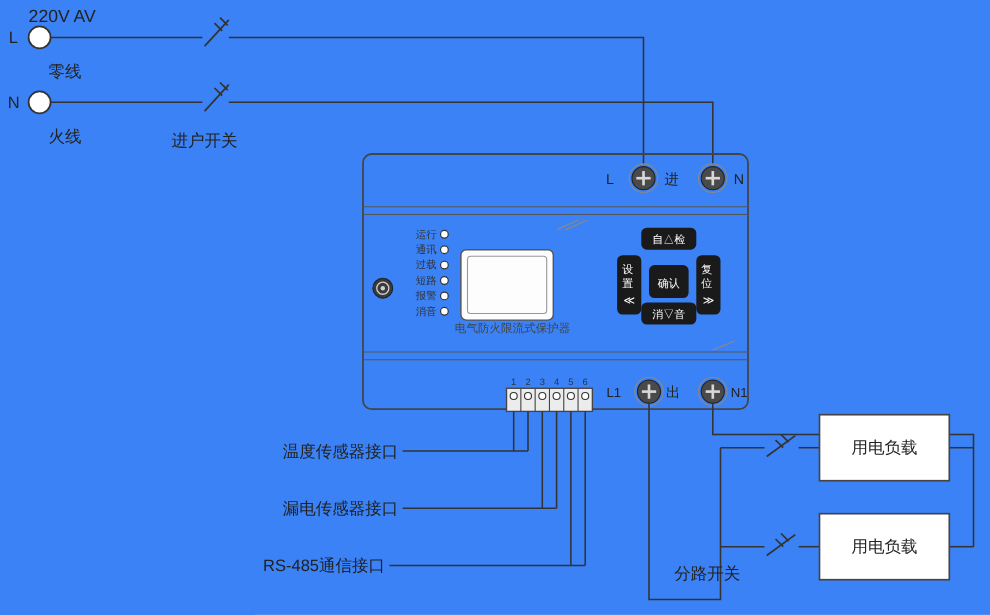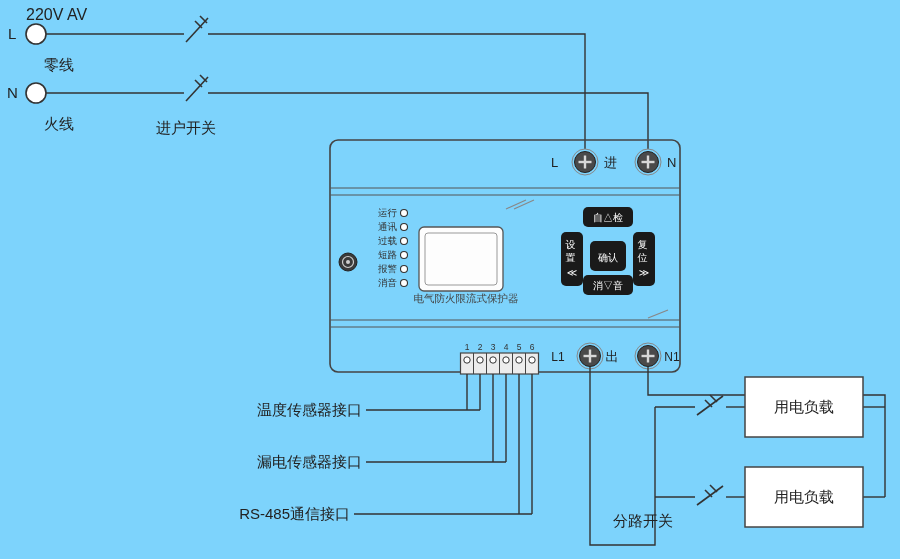--- a/index.html
+++ b/index.html
@@ -1,17 +1,17 @@
 <!DOCTYPE html>
 <html><head>
 <meta charset="utf-8">
 <style>
   html,body{margin:0;padding:0;background:#ffffff;}
   .stage{
-    width:900px;height:559px;position:relative;background:#7dd3fc;overflow:hidden;
+    width:900px;height:559px;position:relative;background:#3b82f6;overflow:hidden;
     font-family:"Liberation Sans", sans-serif;
   }
   svg text{
     font-family:"Liberation Sans", sans-serif;
     fill:#222222;
   }
   .cn{font-size:15px;}
   .small{font-size:13px;}
   .led-label{font-size:9.5px;fill:#333;}
   .tnum{font-size:8.5px;fill:#333;}

